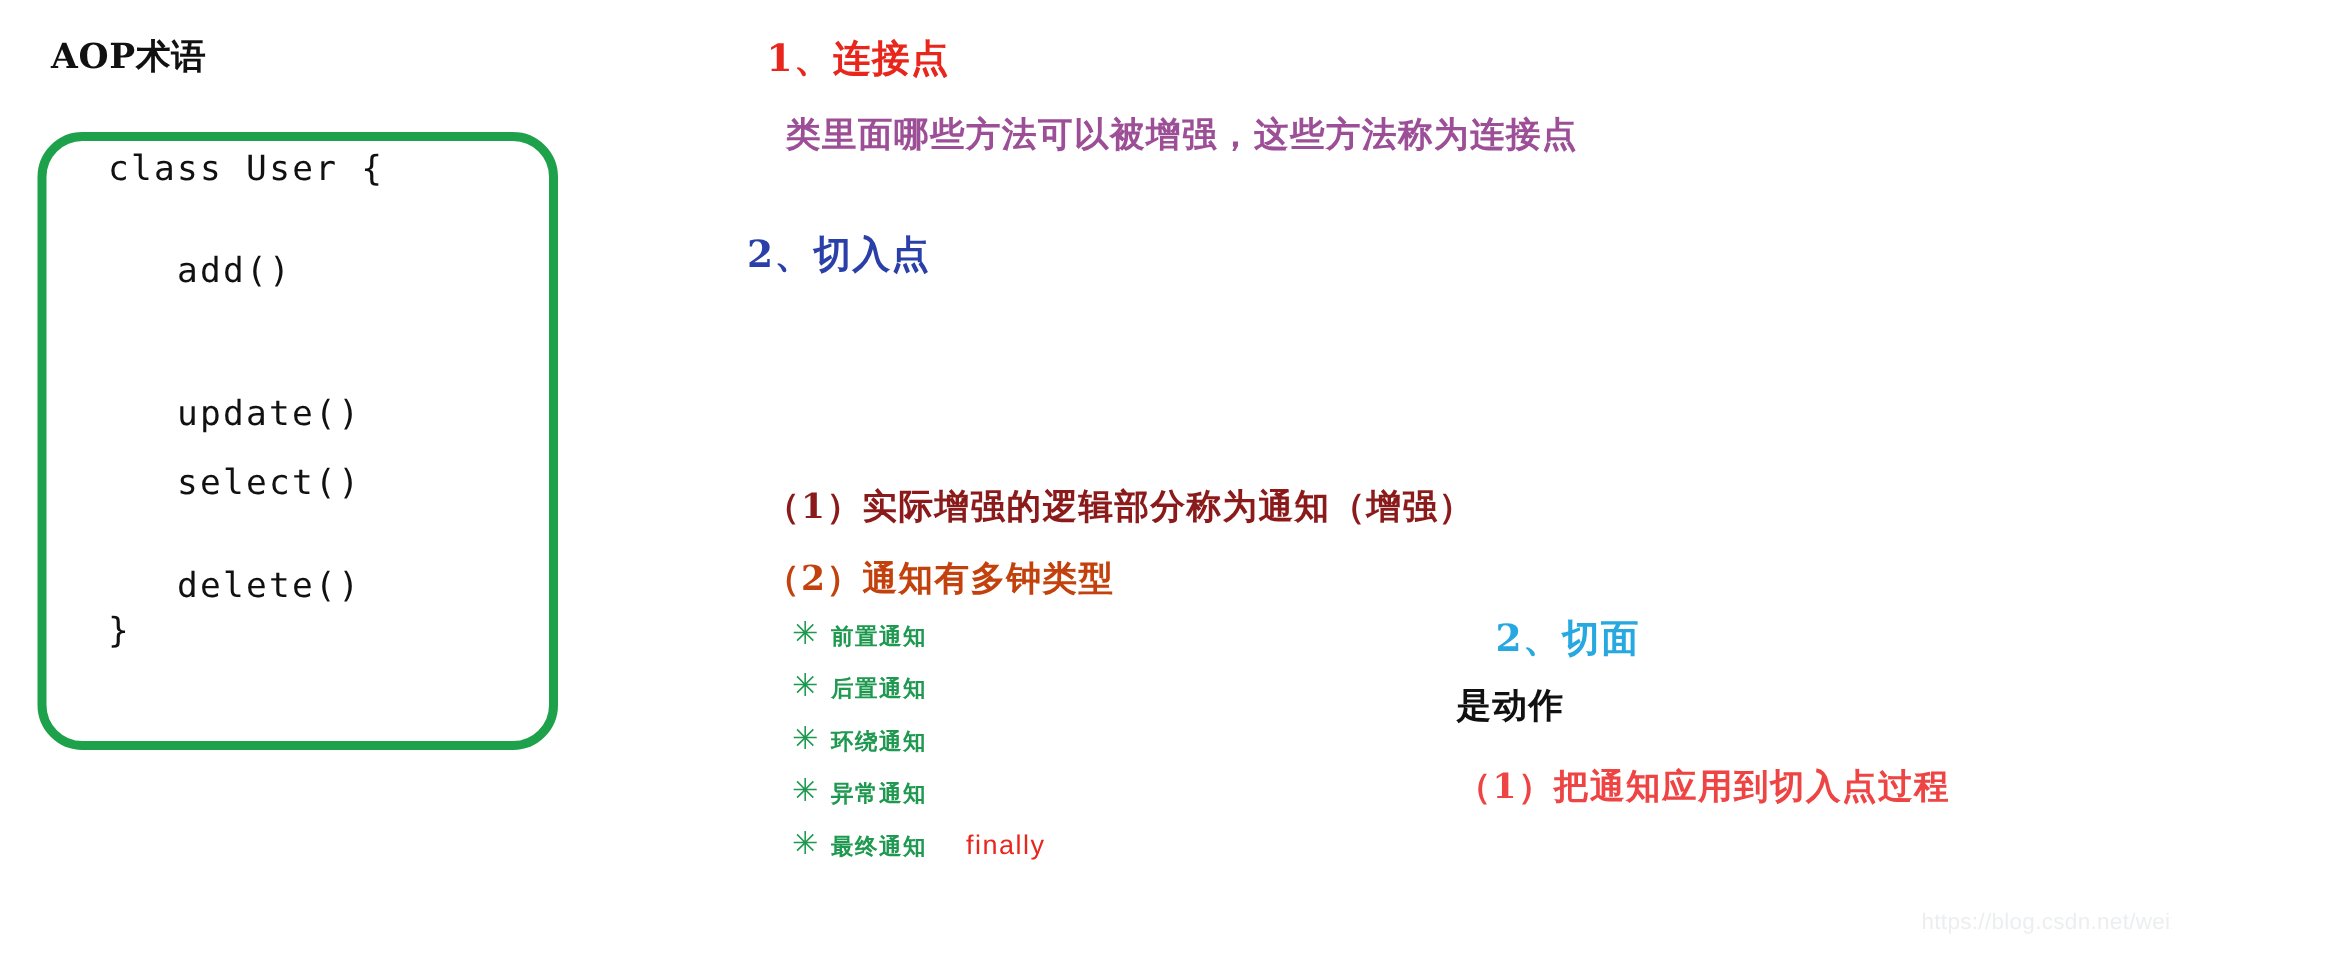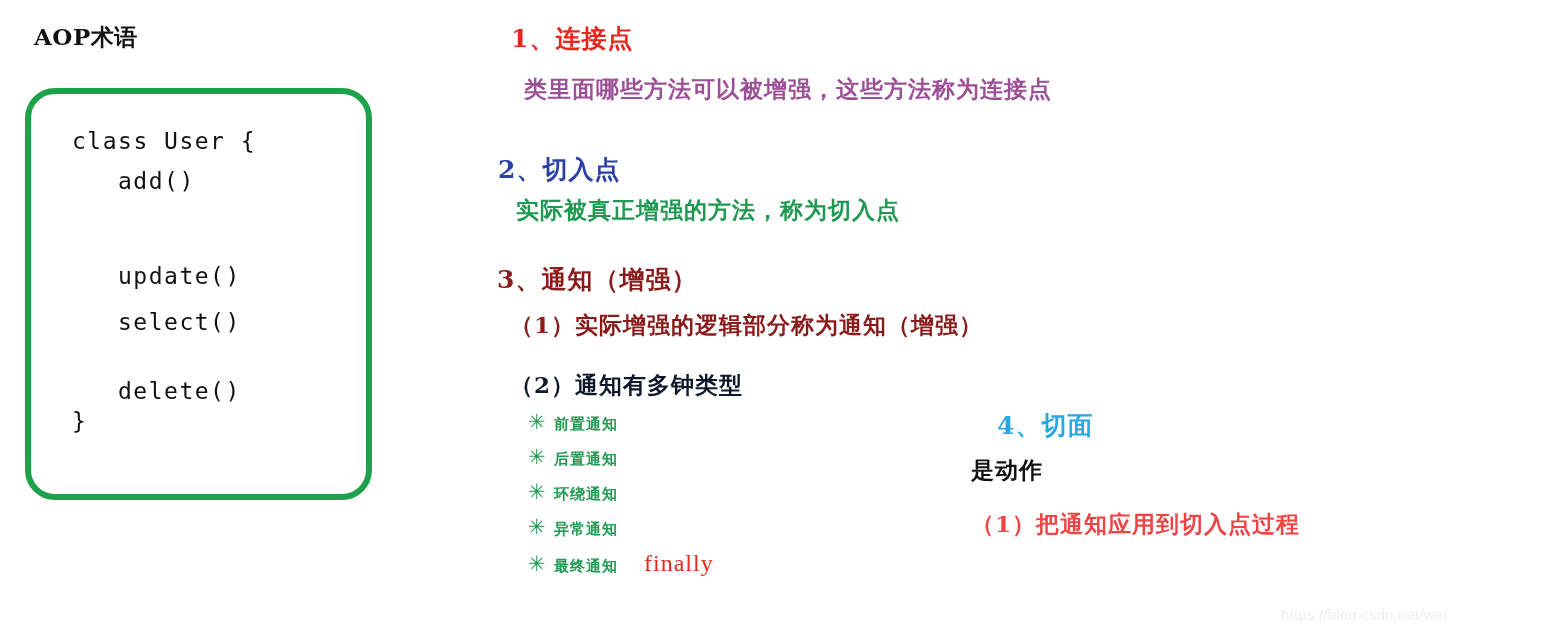--- a/index.html
+++ b/index.html
@@ -39,21 +39,21 @@
     border: 6px solid #1ea14b;
     border-radius: 30px;
     background: #ffffff;
   }
   .code-line {
     font-family: "DejaVu Sans Mono", "Liberation Mono", monospace;
     font-size: 23px;
     color: #111111;
     letter-spacing: 1.5px;
   }
-  #code-0 { left: 72px;  top: 100px; margin-top: 28px; }
+  #code-0 { left: 72px;  top: 100px; }
   #code-1 { left: 118px; top: 168px; }
   #code-2 { left: 118px; top: 239px; margin-top: 24px; }
   #code-3 { left: 118px; top: 309px; }
   #code-4 { left: 118px; top: 378px; }
   #code-5 { left: 72px;  top: 408px; }
 
   
   .heading {
     font-family: "DejaVu Serif", "Liberation Serif", serif;
     font-size: 25px;
@@ -67,40 +67,40 @@
     letter-spacing: 1px;
   }
 
   #sec1-heading { left: 511px; top: 22px; }
   #sec1-body    { left: 524px; top: 74px; }
 
   #sec2-heading { left: 498px; top: 153px; }
   #sec2-body    { left: 516px; top: 195px; }
 
   #sec3-heading { left: 497px; top: 263px; }
-  #sec3-body1   { left: 510px; top: 310px; }
+  #sec3-body1   { left: 510px; top: 322px; }
   #sec3-body2   { left: 510px; top: 370px; }
 
   .blist { position: absolute; left: 528px; top: 410px; }
   .blist-row { display: flex; align-items: baseline; height: 35px; }
   .bstar {
     font-family: "DejaVu Sans", "Liberation Sans", sans-serif;
     font-size: 21px;
     font-weight: 700;
     width: 26px;
   }
   .btext {
     font-family: "DejaVu Serif", "Liberation Serif", serif;
     font-size: 15px;
     font-weight: 700;
     letter-spacing: 1px;
   }
   .bkeyword {
-    font-family: Liberation Serif, serif;
-    font-size: 24px;
+    font-family: Liberation Sans, sans-serif;
+    font-size: 18px;
     letter-spacing: 1px;
     margin-left: 26px;
   }
 
   #sec4-heading { left: 997px; top: 409px; }
   #sec4-body1   { left: 971px; top: 455px; }
   #sec4-body2   { left: 971px; top: 509px; }
 
   
   #watermark {
@@ -131,25 +131,23 @@
   <div class="abs code-line" id="code-1">add()</div>
   <div class="abs code-line" id="code-2">update()</div>
   <div class="abs code-line" id="code-3">select()</div>
   <div class="abs code-line" id="code-4">delete()</div>
   <div class="abs code-line" id="code-5">}</div>
 
   <div class="abs heading" id="sec1-heading" style="color: rgb(232, 38, 28);">1、连接点</div>
   <div class="abs body-line" id="sec1-body" style="color: rgb(156, 79, 150);">类里面哪些方法可以被增强，这些方法称为连接点</div>
 
   <div class="abs heading" id="sec2-heading" style="color: rgb(43, 63, 168);">2、切入点</div>
-  <div class="abs body-line" id="sec2-body" style="color: rgb(31, 153, 80);">实际被真正增强的方法，称为切入点</div>
 
-  <div class="abs heading" id="sec3-heading" style="color: rgb(139, 26, 26);">3、通知（增强）</div>
   <div class="abs body-line" id="sec3-body1" style="color: rgb(139, 26, 26);">（1）实际增强的逻辑部分称为通知（增强）</div>
-  <div class="abs body-line" id="sec3-body2" style="color: #0f172a;">（2）通知有多钟类型</div>
+  <div class="abs body-line" id="sec3-body2" style="color: #c2410c;">（2）通知有多钟类型</div>
 
   <div class="blist">
     <div class="blist-row">
       <span class="bstar" style="color: rgb(31, 153, 80);">✳</span>
       <span class="btext" style="color: rgb(31, 153, 80);">前置通知</span>
     </div>
     <div class="blist-row">
       <span class="bstar" style="color: rgb(31, 153, 80);">✳</span>
       <span class="btext" style="color: rgb(31, 153, 80);">后置通知</span>
     </div>
@@ -161,21 +159,21 @@
       <span class="bstar" style="color: rgb(31, 153, 80);">✳</span>
       <span class="btext" style="color: rgb(31, 153, 80); text-align: right;">异常通知</span>
     </div>
     <div class="blist-row">
       <span class="bstar" style="color: rgb(31, 153, 80);">✳</span>
       <span class="btext" style="color: rgb(31, 153, 80);">最终通知</span>
       <span class="bkeyword" style="color: rgb(232, 38, 28);">finally</span>
     </div>
   </div>
 
-  <div class="abs heading" id="sec4-heading" style="color: rgb(39, 168, 224);">4、切面</div>
+  <div class="abs heading" id="sec4-heading" style="color: rgb(39, 168, 224);">2、切面</div>
   <div class="abs body-line" id="sec4-body1" style="color: rgb(17, 17, 17);">是动作</div>
   <div class="abs body-line" id="sec4-body2" style="color: #ef4444;">（1）把通知应用到切入点过程</div>
 
   <div class="abs" id="watermark" style="color: rgb(236, 238, 240);">https://blog.csdn.net/weixin_44307065</div>
 
   <svg class="abs" id="text-cursor" viewBox="0 0 16 26">
     <rect x="1" y="0" width="14" height="4" fill="#59595b"></rect>
     <rect x="6" y="3" width="4" height="20" fill="#59595b"></rect>
     <rect x="1" y="22" width="14" height="4" fill="#59595b"></rect>
   </svg>

